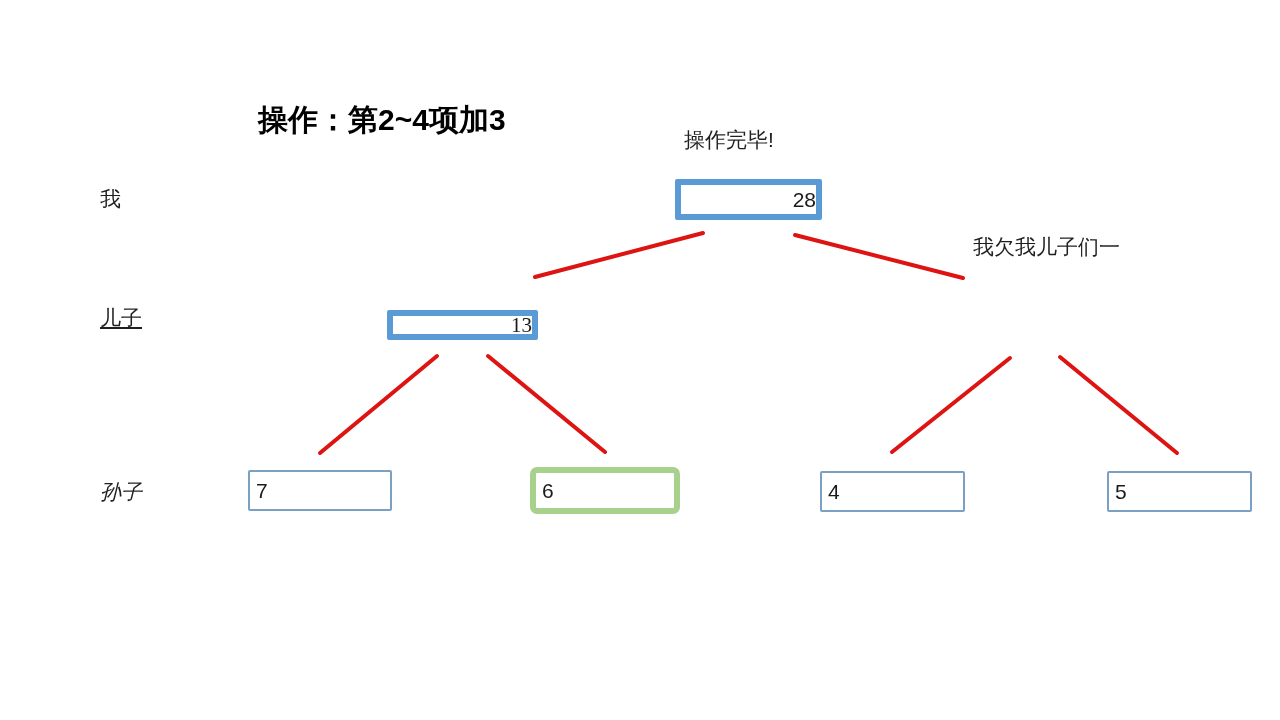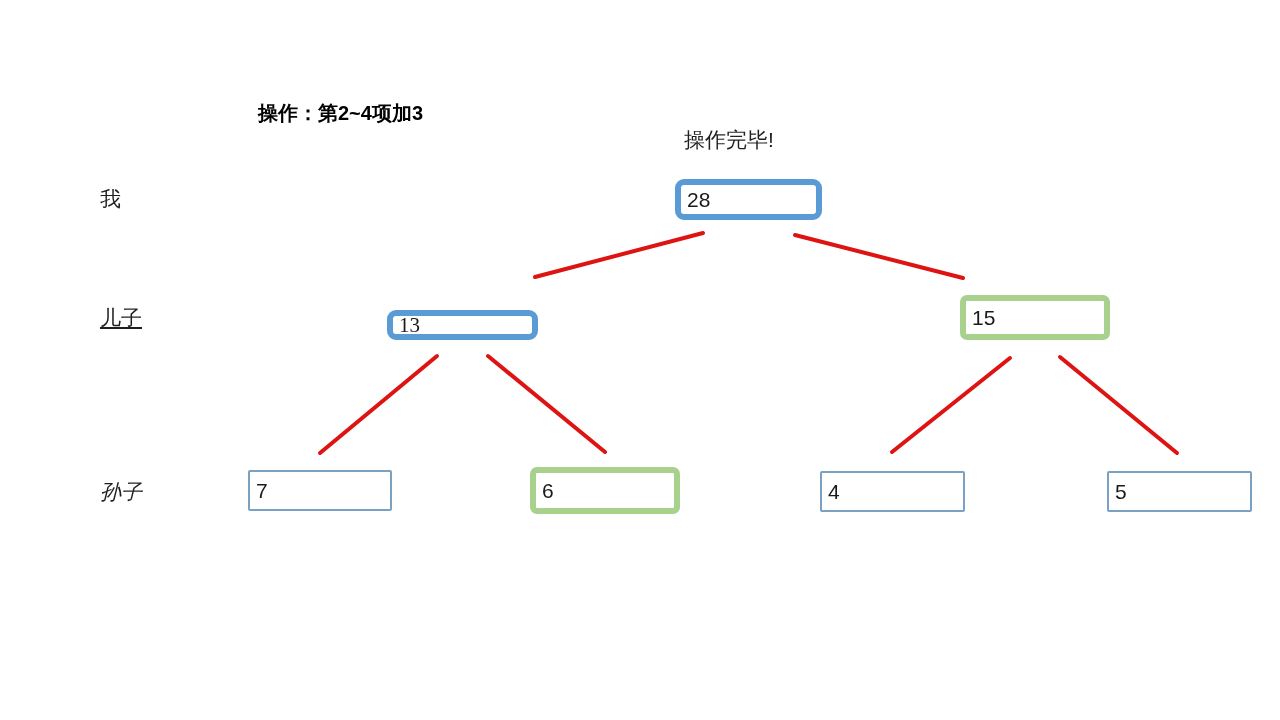--- a/index.html
+++ b/index.html
@@ -18,21 +18,21 @@
     color: var(--text);
     overflow: hidden;
   }
   .canvas {
     position: relative;
     width: 1280px; height: 720px;
     background: var(--background);
   }
   .op-title {
     position: absolute; left: 258px; top: 100px;
-    font-size: 20px; font-weight: bold; color: #000;
+    font-size: 30px; font-weight: bold; color: #000;
     white-space: nowrap;
   }
   .status-note {
     position: absolute; left: 684px; top: 126px;
     font-size: 21px; white-space: nowrap;
   }
   .row-label {
     position: absolute; left: 100px;
     font-size: 21px; white-space: nowrap;
   }
@@ -55,21 +55,22 @@
   }
   .node {
     position: absolute;
     background: #ffffff;
     display: flex; align-items: center;
     font-size: 21px; color: #1a1a1a;
   }
   .node .value { padding-left: 6px; }
   .node.thick-blue {
     border: 6px solid var(--updated-node-border);
-    border-radius: 9px;
+    border-radius: 2px;
+    justify-content: flex-end;
   }
   .node.thick-green {
     border: 6px solid var(--lazy-node-border);
     border-radius: 7px;
   }
   .node.thin-blue {
     border: 2px solid var(--plain-node-border);
     border-radius: 2px;
   }
   .node.n-root      { left: 675px;  top: 179px; width: 147px; height: 41px; }
@@ -103,36 +104,34 @@
   </svg>
 
   <div class="node thick-blue n-root">
     <span class="value">28</span>
   </div>
 
   <div class="node thick-blue n-son-left">
     <span class="value">13</span>
   </div>
 
-  <div class="node thick-green n-son-right">
-    <span class="value">15</span>
-  </div>
 
   <div class="node thin-blue n-g1">
     <span class="value">7</span>
   </div>
 
   <div class="node thick-green n-g2">
     <span class="value">6</span>
   </div>
 
   <div class="node thin-blue n-g3">
     <span class="value">4</span>
   </div>
 
   <div class="node thin-blue n-g4">
     <span class="value">5</span>
   </div>
 
   <div class="annotation">
+    <div>我欠我儿子们一</div>
   </div>
 
 </div>
 
 </body></html>

